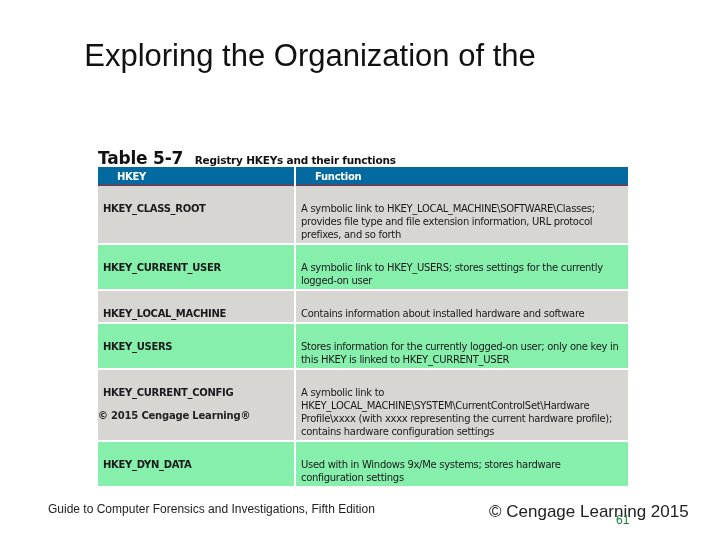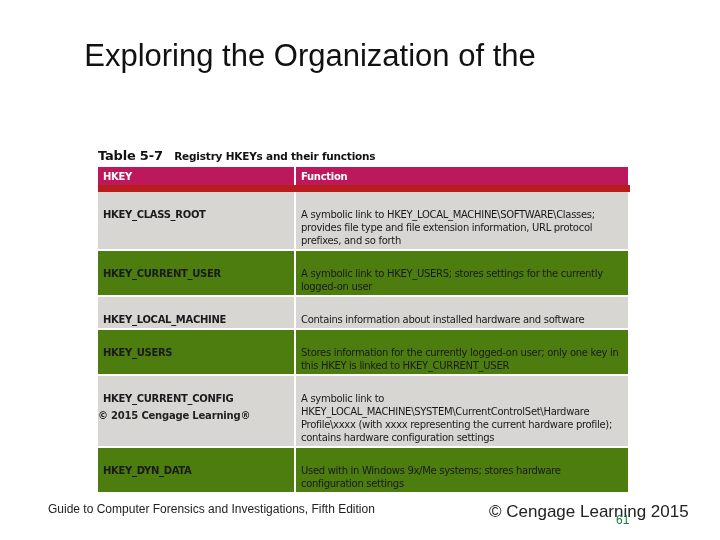--- a/index.html
+++ b/index.html
@@ -2,30 +2,30 @@
 <html><head>
 <meta charset="utf-8">
 <style>
   html, body { margin:0; padding:0; }
   body { width:720px; height:540px; background:#ffffff; position:relative; overflow:hidden;
          font-family:"Liberation Sans", sans-serif; color:#000; }
   .title { position:absolute; left:0; top:36px; width:620px; text-align:center;
            font-size:31px; line-height:40px; font-weight:normal; color:#111; }
   .table-caption { position:absolute; left:98px; top:148px; font-size:10.5px; font-weight:bold;
                    font-family:"DejaVu Sans", sans-serif; color:#111; letter-spacing:-0.2px; }
-  .table-caption .num { margin-right:8px; font-size:13px;margin-top:24px; }
+  .table-caption .num { margin-right:8px; font-size:17px;margin-top:24px; }
   table { position:absolute; left:98px; top:167px; width:532px; border-collapse:collapse;
           font-family:"DejaVu Sans", sans-serif; font-size:10px; letter-spacing:-0.3px; }
-  th { background:#be185d; color:#fff; text-align:left; font-weight:bold; padding:2px 5px;
-       height:14px; border-right:2px solid #fff; border-bottom:7px solid #b91c1c; }
+  th { background:#0369a1; color:#fff; text-align:left; font-weight:bold; padding:2px 19px;
+       height:14px; border-right:2px solid #fff; border-bottom:1px solid #b91c1c; }
   td { vertical-align:top; padding:16px 5px 2px 5px; line-height:13px;
        border-right:2px solid #fff; border-bottom:2px solid #fff; color:#1a1a1a; }
   td.key { font-weight:bold; width:186px; }
   tr.shade td { background:#d8d6d3; }
-  tr.light td { background:#4d7c0f; }
+  tr.light td { background:#86efac; }
   .credit { position:absolute; left:98px; top:410px; font-size:10px; font-weight:bold;
             font-family:"DejaVu Sans", sans-serif; color:#222; letter-spacing:-0.2px; }
   .footer-left { position:absolute; left:48px; top:502px; font-size:12px; color:#222; }
   .footer-center { position:absolute; left:452px; top:502px; font-size:17px; color:#222;margin-left:37px; }
   .footer-right { position:absolute; left:616px; top:504px; font-size:12px; color:#15803d;margin-top:9px; }
 </style>
 </head>
 <body>
 
 <div class="title">

